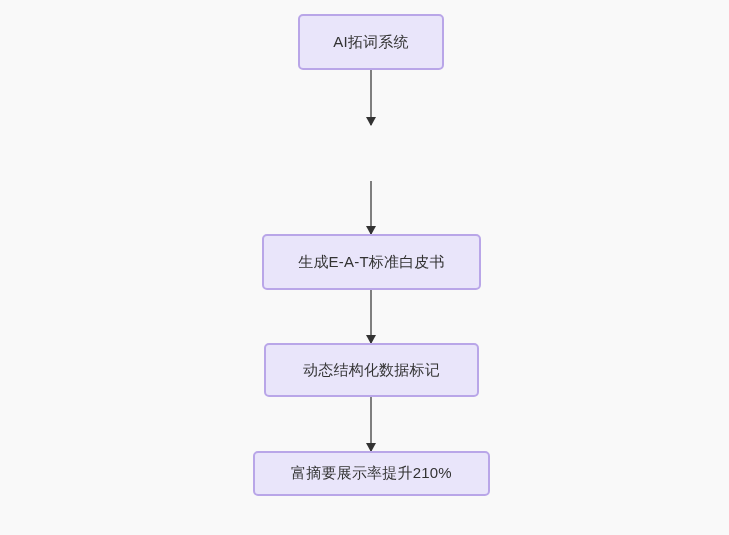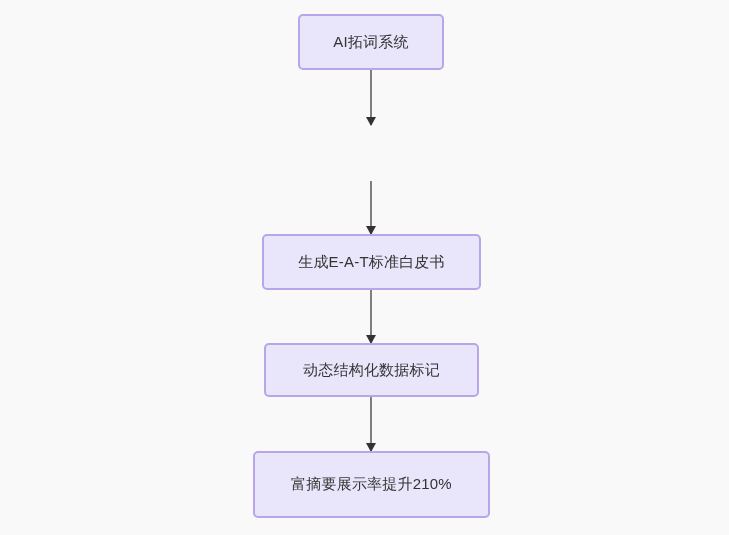--- a/index.html
+++ b/index.html
@@ -78,15 +78,15 @@
     <div class="edge-arrow"></div>
   </div>
   <div class="edge" style="left: 371px; top: 397px; height: 54px;">
     <div class="edge-line" style="height: 54px;"></div>
     <div class="edge-arrow"></div>
   </div>
 
   <div class="node" style="left: 298px; top: 14px; width: 146px; height: 56px;">AI拓词系统</div>
   <div class="node" style="left: 262px; top: 234px; width: 219px; height: 56px;">生成E-A-T标准白皮书</div>
   <div class="node" style="left: 264px; top: 343px; width: 215px; height: 54px;">动态结构化数据标记</div>
-  <div class="node" style="left: 253px; top: 451px; width: 237px; height: 67px;">富摘要展示率提升210%</div>
+  <div class="node" style="left: 253px; top: 451px; width: 237px; height: 45px;">富摘要展示率提升210%</div>
 
 </div>
 
 </body></html>

